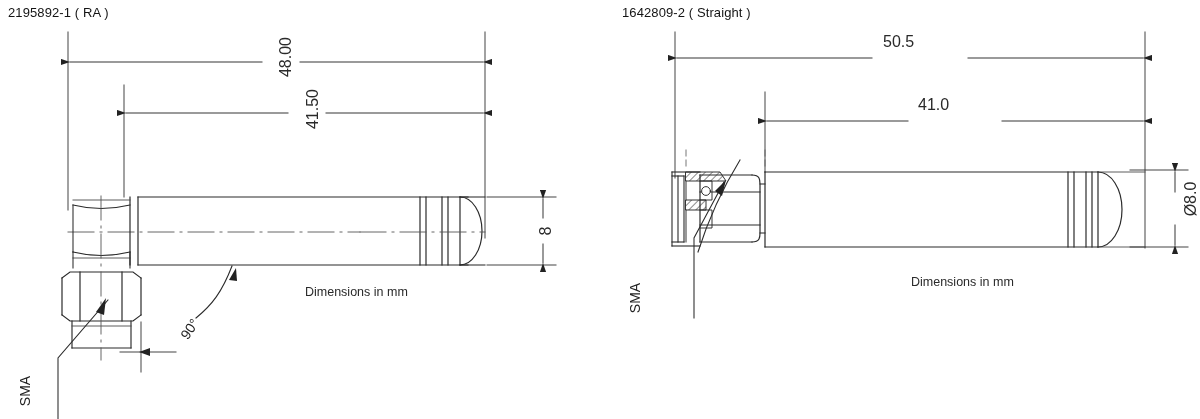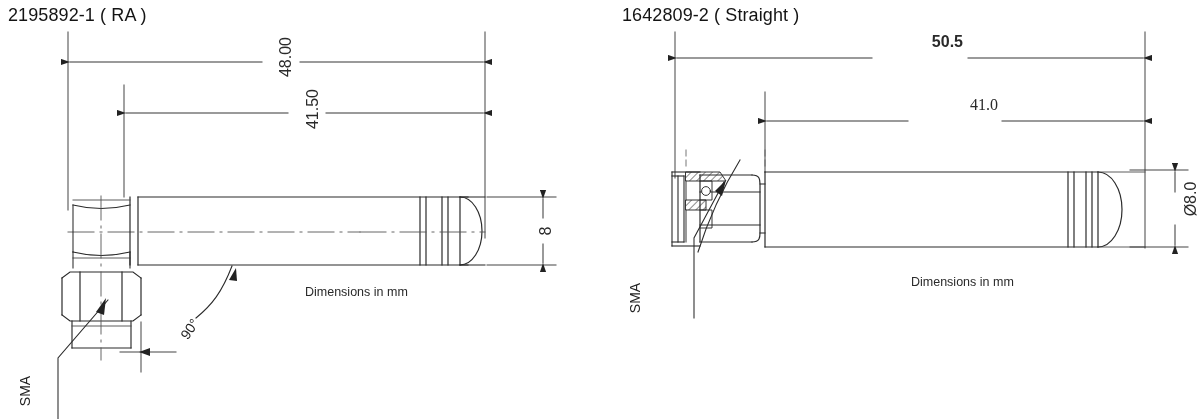--- a/index.html
+++ b/index.html
@@ -6,21 +6,21 @@
   html,body{margin:0;padding:0;background:#ffffff;}
   body{
     width:1200px;height:419px;position:relative;overflow:hidden;
     font-family:"Liberation Sans","DejaVu Sans",sans-serif;
     color:#1a1a1a;
   }
   .stage{position:absolute;left:0;top:0;width:1200px;height:419px;}
 
   
   .title{
-    position:absolute;font-size:18px;letter-spacing:.1px;
+    position:absolute;font-size:13px;letter-spacing:.1px;
     color:#141414;white-space:nowrap;font-weight:400;
   }
 
   
   .dimtext{
     position:absolute;font-size:16px;color:#2a2a2a;white-space:nowrap;
     background:#fff;padding:0 3px;
   }
   .rot90{transform:rotate(-90deg);transform-origin:50% 50%;}
 
@@ -49,23 +49,23 @@
   <div class="dimtext rot90" style="left:528px;top:222px;width:30px;text-align:center;">8</div>
 
   <div class="note" style="left:305px;top:285px;">Dimensions in mm</div>
 
   <div class="leader-label" style="left:177px;top:333px;transform:rotate(-55deg);transform-origin:0 0;">90°</div>
 
   <div class="leader-label rot90" style="left:2px;top:383px;width:46px;text-align:center;">SMA</div>
 
   <div class="title" style="left:622px;top:5px;">1642809-2 ( Straight )</div>
 
-  <div class="dimtext" style="left:880px;top:33px;width:80px;text-align:right;font-weight:bold;">50.5</div>
-
-  <div class="dimtext" style="left:915px;top:96px;width:80px;text-align:right;font-family:Liberation Serif, serif;">41.0</div>
+  <div class="dimtext" style="left:880px;top:33px;width:80px;text-align:left;">50.5</div>
+
+  <div class="dimtext" style="left:915px;top:96px;width:80px;text-align:left;">41.0</div>
 
   <div class="dimtext rot90" style="left:1158px;top:190px;width:60px;text-align:center;">Ø8.0</div>
 
   <div class="note" style="left:911px;top:275px;">Dimensions in mm</div>
 
   <div class="leader-label rot90" style="left:612px;top:290px;width:46px;text-align:center;">SMA</div>
 
   <svg class="overlay" viewBox="0 0 1200 419">
     <defs>
       <marker id="arrL" markerWidth="10" markerHeight="7" refX="9" refY="3.5" orient="auto" markerUnits="userSpaceOnUse">

